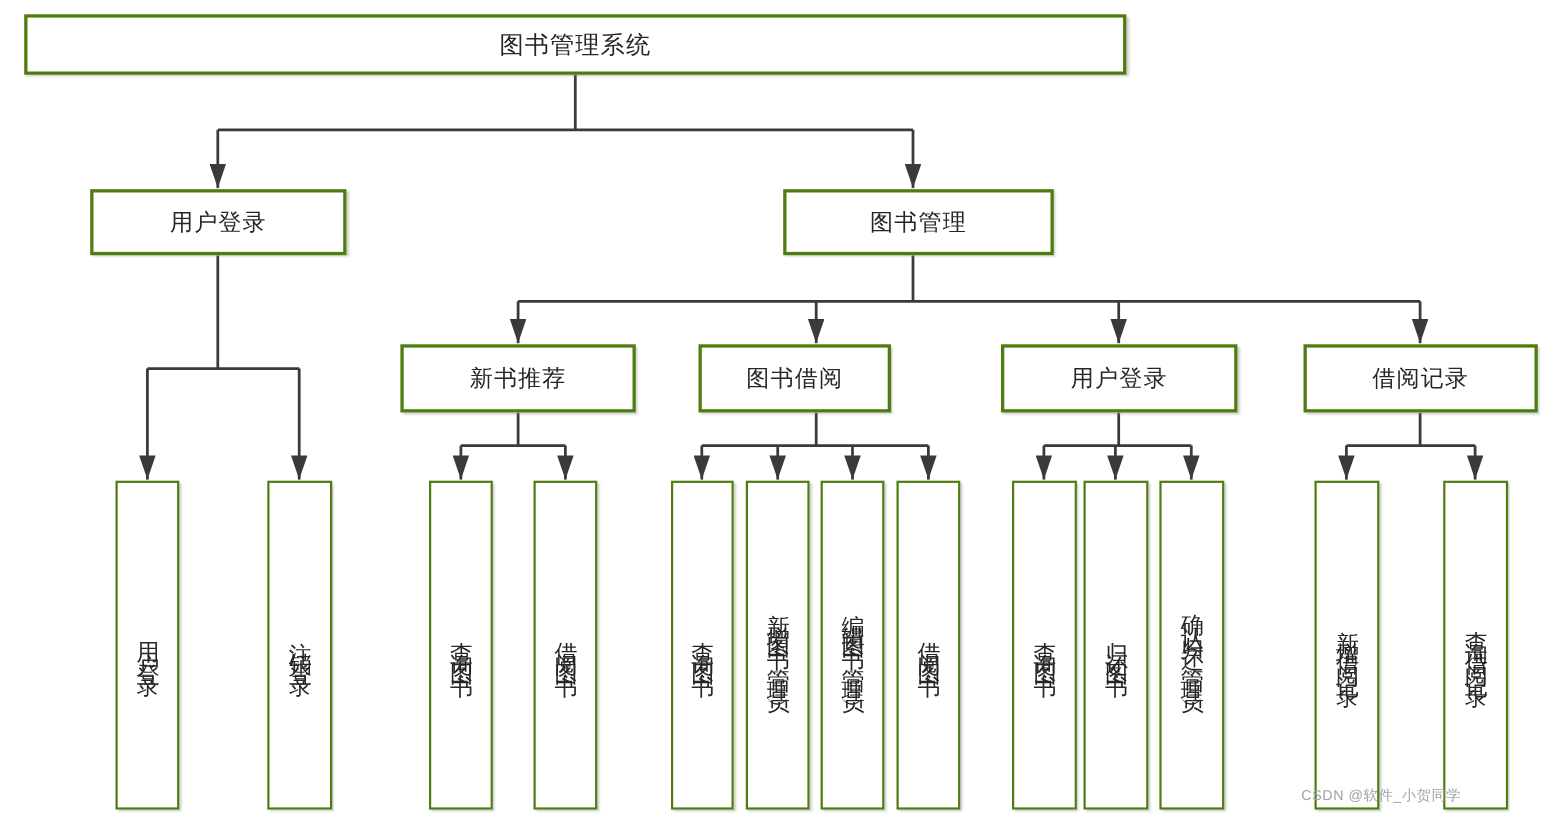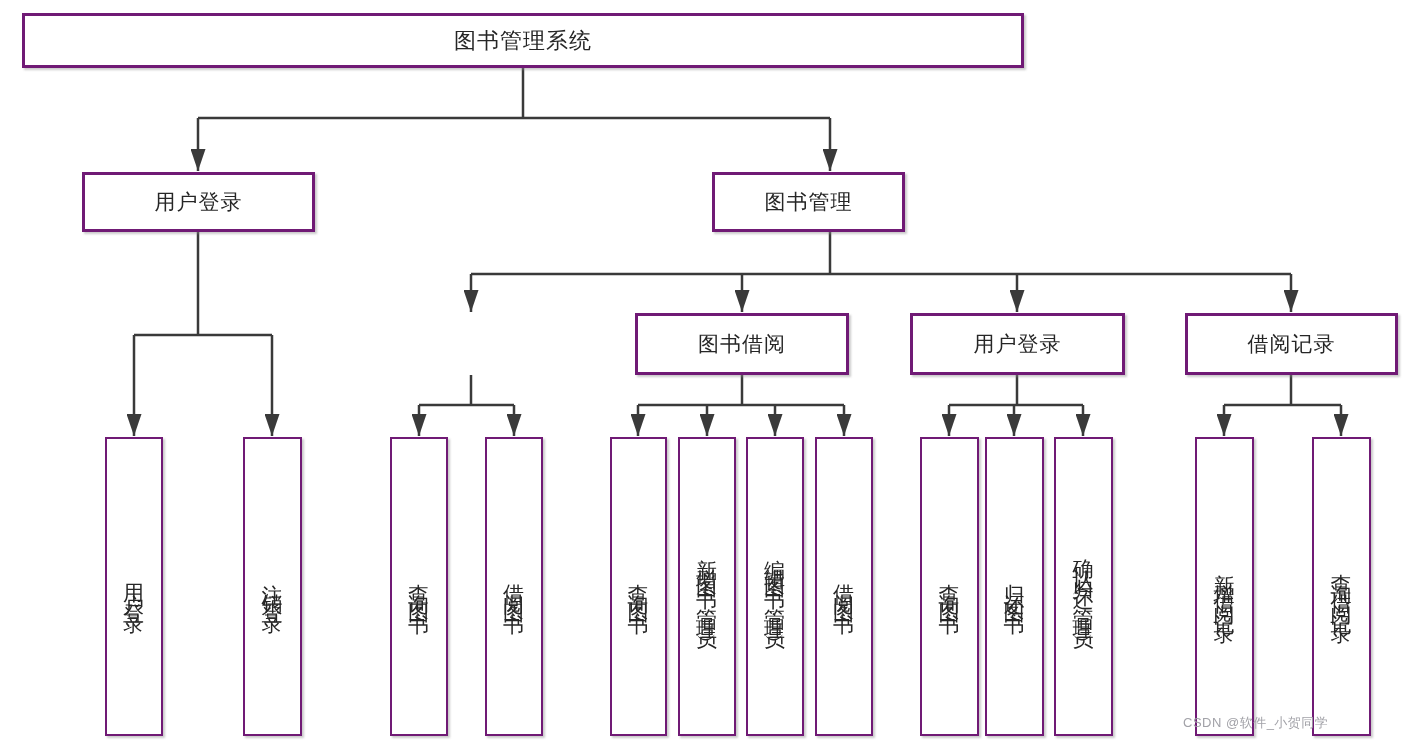--- a/index.html
+++ b/index.html
@@ -2,21 +2,21 @@
 <html><head>
 <meta charset="utf-8">
 <style>
   html, body { margin:0; padding:0; background:#ffffff; }
   .canvas {
     position:relative; width:1405px; height:747px; background:#ffffff;
     font-family:"Liberation Sans", sans-serif; color:#262626; overflow:hidden;
   }
   svg.connectors { position:absolute; left:0; top:0; }
   .box {
-    position:absolute; background:#ffffff; border:3px solid #701a75;
+    position:absolute; background:#ffffff; border:3px solid #4d7c0f;
     box-sizing:border-box; display:flex; align-items:center; justify-content:center;
     box-shadow:2px 2px 2px rgba(140,140,140,0.45);
   }
   .box.h span { font-size:21px; letter-spacing:1px; white-space:nowrap; }
   .box.root span { font-size:22px; }
   .box.v { border-width:2.5px; }
   .box.v span {
     writing-mode:vertical-rl; text-orientation:mixed;
     font-size:21px; letter-spacing:10px; line-height:1;
   }
@@ -94,25 +94,28 @@
     </g>
   </svg>
 
   <div class="box h root" style="left:22px; top:13px; width:1002px; height:55px;">
     <span>图书管理系统</span>
   </div>
 
   <div class="box h" style="left:82px; top:172px; width:233px; height:60px;">
     <span>用户登录</span>
   </div>
-  <div class="box h" style="left:712px; top:172px; width:193px; height:60px;justify-content:center;">
+  <div class="box h" style="left:712px; top:172px; width:246px; height:60px;justify-content:center;">
     <span>图书管理</span>
   </div>
 
-  <div class="box h" style="left:635px; top:313px; width:214px; height:62px;text-align:right;">
+  <div class="box h" style="left:364px; top:313px; width:214px; height:62px;">
+    <span>新书推荐</span>
+  </div>
+  <div class="box h" style="left:635px; top:313px; width:175px; height:62px;text-align:right;">
     <span>图书借阅</span>
   </div>
   <div class="box h" style="left:910px; top:313px; width:215px; height:62px;">
     <span>用户登录</span>
   </div>
   <div class="box h" style="left:1185px; top:313px; width:213px; height:62px;font-family:Liberation Mono, monospace;">
     <span>借阅记录</span>
   </div>
 
   <div class="box v" style="left:105px; top:437px; width:58px; height:299px;">

